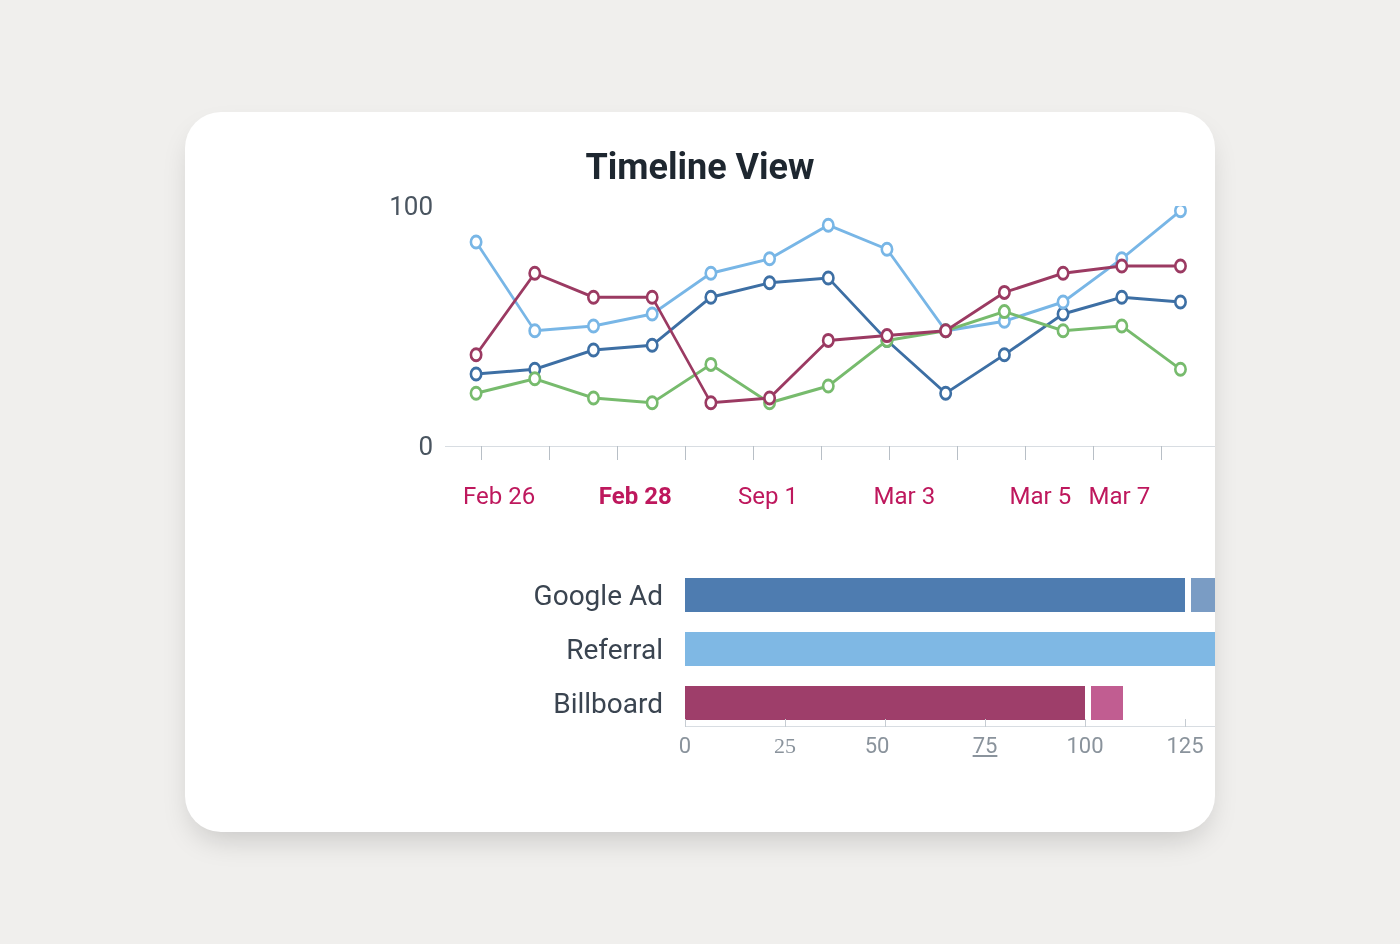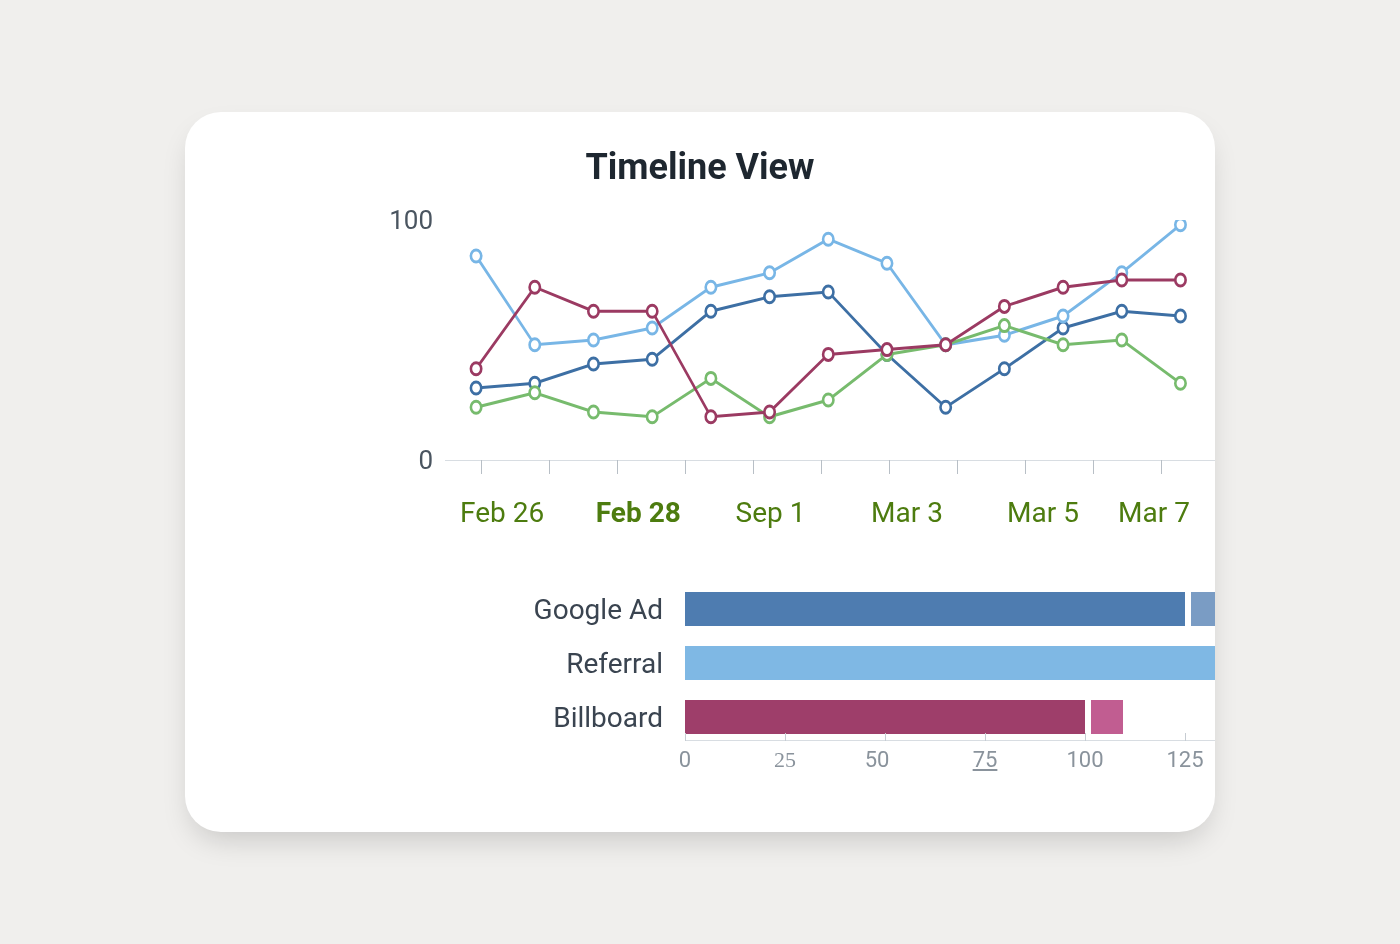--- a/index.html
+++ b/index.html
@@ -20,21 +20,21 @@
     box-shadow: 0 14px 30px -8px rgba(0,0,0,0.18);
     padding: 34px 0 20px 0;
     position: relative;
     overflow: hidden;
   }
   .title {
     text-align: center;
     font-size: 36px;
     font-weight: 700;
     color: #1e2730;
-    margin-bottom: 32px;
+    margin-bottom: 18px;
   }
 
   
   .line-chart {
     position: relative;
     width: 100%;
     height: 270px;
   }
   .y-tick {
     position: absolute;
@@ -71,22 +71,22 @@
     top: 0;
   }
   .x-labels {
     position: relative;
     width: 100%;
     height: 52px;
     margin-top: 6px;
   }
   .x-label {
     position: absolute;
-    font-size: 28px;
-    color: #4d7c0f;
+    font-size: 24px;
+    color: #be185d;
     transform: translateX(-25%);
     white-space: nowrap;
   }
 
   
   .bar-chart {
     position: relative;
     width: 100%;
     margin-top: 30px;
     padding-left: 260px;
@@ -221,21 +221,21 @@
           <div class="x-tick-mark" style="left: 716px;"></div>
         </div>
     </div>
   </div>
   <div class="x-labels" id="xlabels">
       <div class="x-label" style="left: 296px;">Feb 26</div>
       <div class="x-label" style="left: 432px; font-weight: bold;">Feb 28</div>
       <div class="x-label" style="left: 568px;">Sep 1</div>
       <div class="x-label" style="left: 704px;">Mar 3</div>
       <div class="x-label" style="left: 840px;">Mar 5</div>
-      <div class="x-label" style="left: 919px; margin-left: 32px;">Mar 7</div>
+      <div class="x-label" style="left: 919px;">Mar 7</div>
     </div>
 
   <div class="bar-chart">
     <div id="bars">
         <div class="bar-row">
           <div class="bar-label">Google Ad</div>
           <div class="bar-track">
             <div class="bar-seg" style="left: 0px; width: 500px; background: rgb(78, 124, 176);"></div>
             <div class="bar-seg" style="left: 506px; width: 160px; background: rgb(122, 156, 196);"></div>
           </div>

